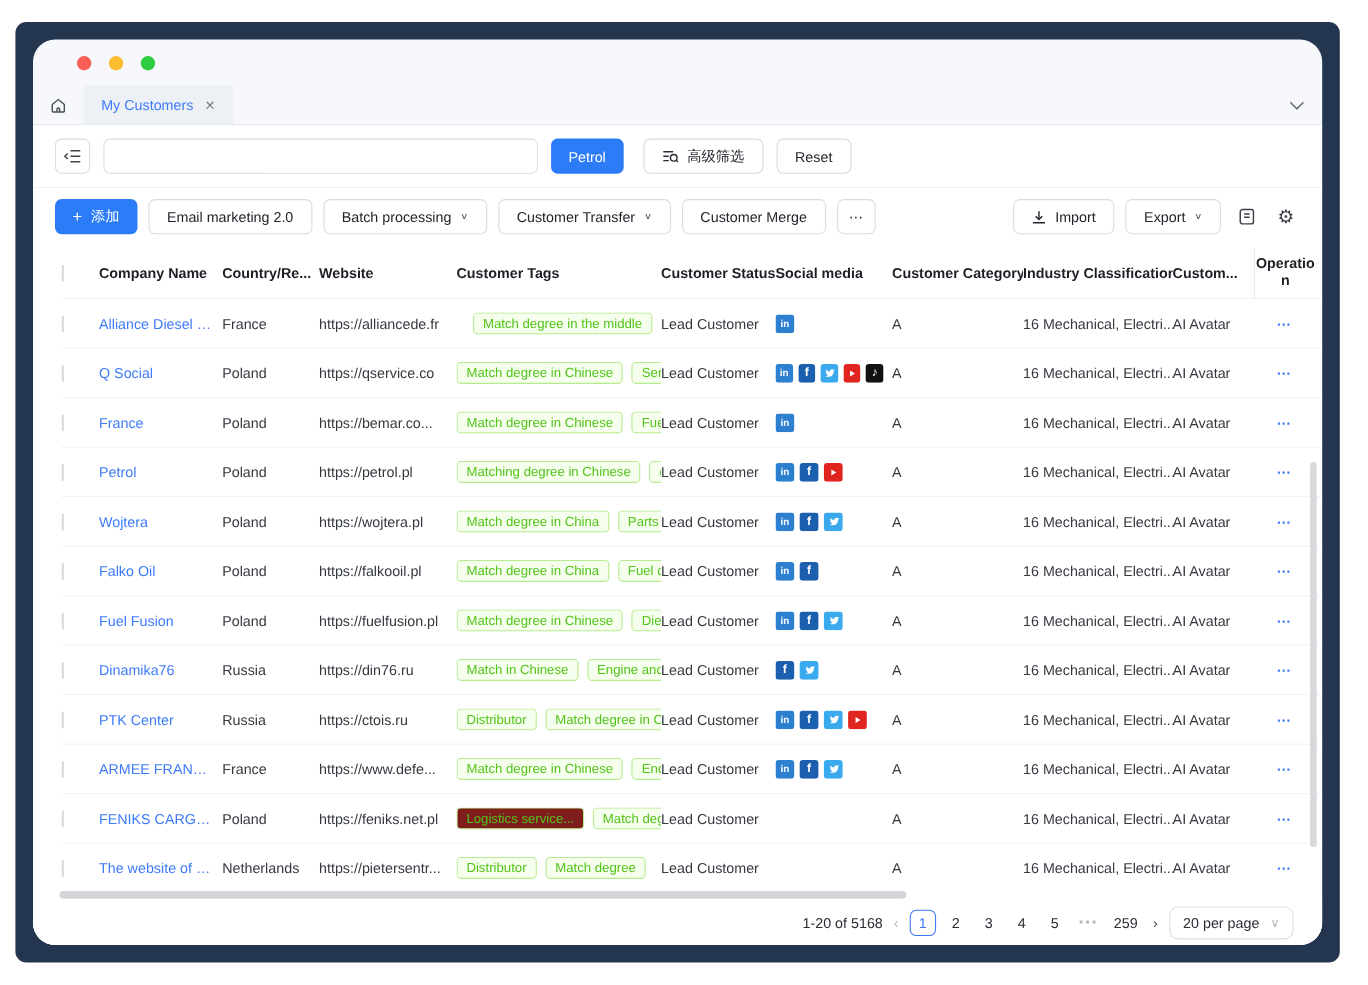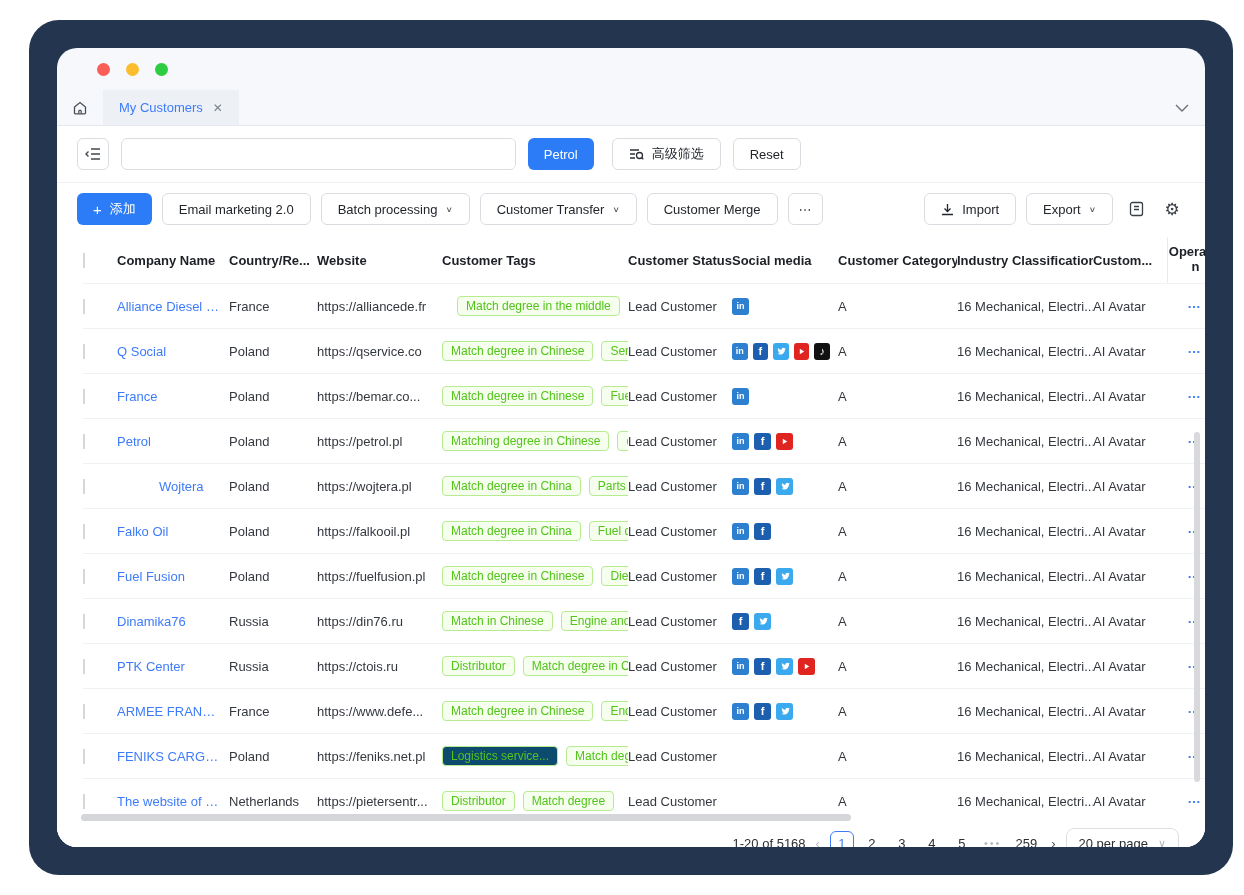--- a/index.html
+++ b/index.html
@@ -1,18 +1,18 @@
 <!DOCTYPE html>
 <html><head>
 <meta charset="utf-8">
 <style>
   * { margin:0; padding:0; box-sizing:border-box; }
   html,body { width:1244px; height:895px; background:#fff; font-family:"Liberation Sans", sans-serif; }
-  .frame { position:absolute; left:29px; top:20px; width:1204px; height:855px;
-           background:#24364f; border-radius:30px; padding:28px; }
+  .frame { position:absolute; left:14px; top:20px; width:1204px; height:855px;
+           background:#24364f; border-radius:10px; padding:16px; }
   .window { width:100%; height:100%; background:#f6f8fb; border-radius:20px; overflow:hidden;
             display:flex; flex-direction:column; }
   
   .titlebar { height:42px; display:flex; align-items:center; padding-left:40px; gap:16px; flex:0 0 auto; }
   .dot { width:13px; height:13px; border-radius:50%; }
   
   .tabbar { height:36px; display:flex; align-items:stretch; border-bottom:1px solid #e4e8ee; flex:0 0 auto; }
   .home-btn { width:46px; display:flex; align-items:center; justify-content:center; color:#4a4f57; cursor:pointer; }
   .tab { display:flex; align-items:center; gap:10px; padding:0 16px; background:#edf1f6; color:#3e7bfa; font-size:13px; }
   .tab-close { color:#7a8088; font-size:12px; cursor:pointer; }
@@ -301,21 +301,21 @@
                 </span>
               </div>
               <div class="td c-category">A</div>
               <div class="td c-industry">16 Mechanical, Electri...</div>
               <div class="td c-custom">AI Avatar</div>
               <div class="td c-op" style="color: rgb(62, 123, 250);">⋯</div>
             </div>
             <div class="tr">
               <div class="td c-check"><span class="checkbox"></span></div>
               <div class="td c-company">
-                <span class="link" style="color: rgb(62, 123, 250); margin-left: 42px;">Wojtera</span>
+                <span class="link" style="color: rgb(62, 123, 250);">Wojtera</span>
               </div>
               <div class="td c-country">Poland</div>
               <div class="td c-website">https://wojtera.pl</div>
               <div class="td c-tags">
                 <span class="tags-wrap">
                   <span class="tag" style="color: rgb(82, 196, 26); background: rgb(246, 255, 237); border: 1px solid rgb(183, 235, 143);">Match degree in China</span>
                   <span class="tag" style="color: rgb(82, 196, 26); background: rgb(246, 255, 237); border: 1px solid rgb(183, 235, 143);">Parts supply</span>
                 </span>
               </div>
               <div class="td c-status">Lead Customer</div>
@@ -486,21 +486,21 @@
             </div>
             <div class="tr">
               <div class="td c-check"><span class="checkbox"></span></div>
               <div class="td c-company">
                 <span class="link" style="color: rgb(62, 123, 250);">FENIKS CARGO S...</span>
               </div>
               <div class="td c-country">Poland</div>
               <div class="td c-website">https://feniks.net.pl</div>
               <div class="td c-tags">
                 <span class="tags-wrap">
-                  <span class="tag" style="color: rgb(82, 196, 26); background: #0c4a6e; border: 1px solid rgb(183, 235, 143);">Logistics service...</span>
+                  <span class="tag" style="color: rgb(82, 196, 26); background: #7f1d1d; border: 1px solid rgb(183, 235, 143);">Logistics service...</span>
                   <span class="tag" style="color: rgb(82, 196, 26); background: rgb(246, 255, 237); border: 1px solid rgb(183, 235, 143);">Match degree in</span>
                 </span>
               </div>
               <div class="td c-status">Lead Customer</div>
               <div class="td c-social">
                 <span class="social-wrap"></span>
               </div>
               <div class="td c-category">A</div>
               <div class="td c-industry">16 Mechanical, Electri...</div>
               <div class="td c-custom">AI Avatar</div>

